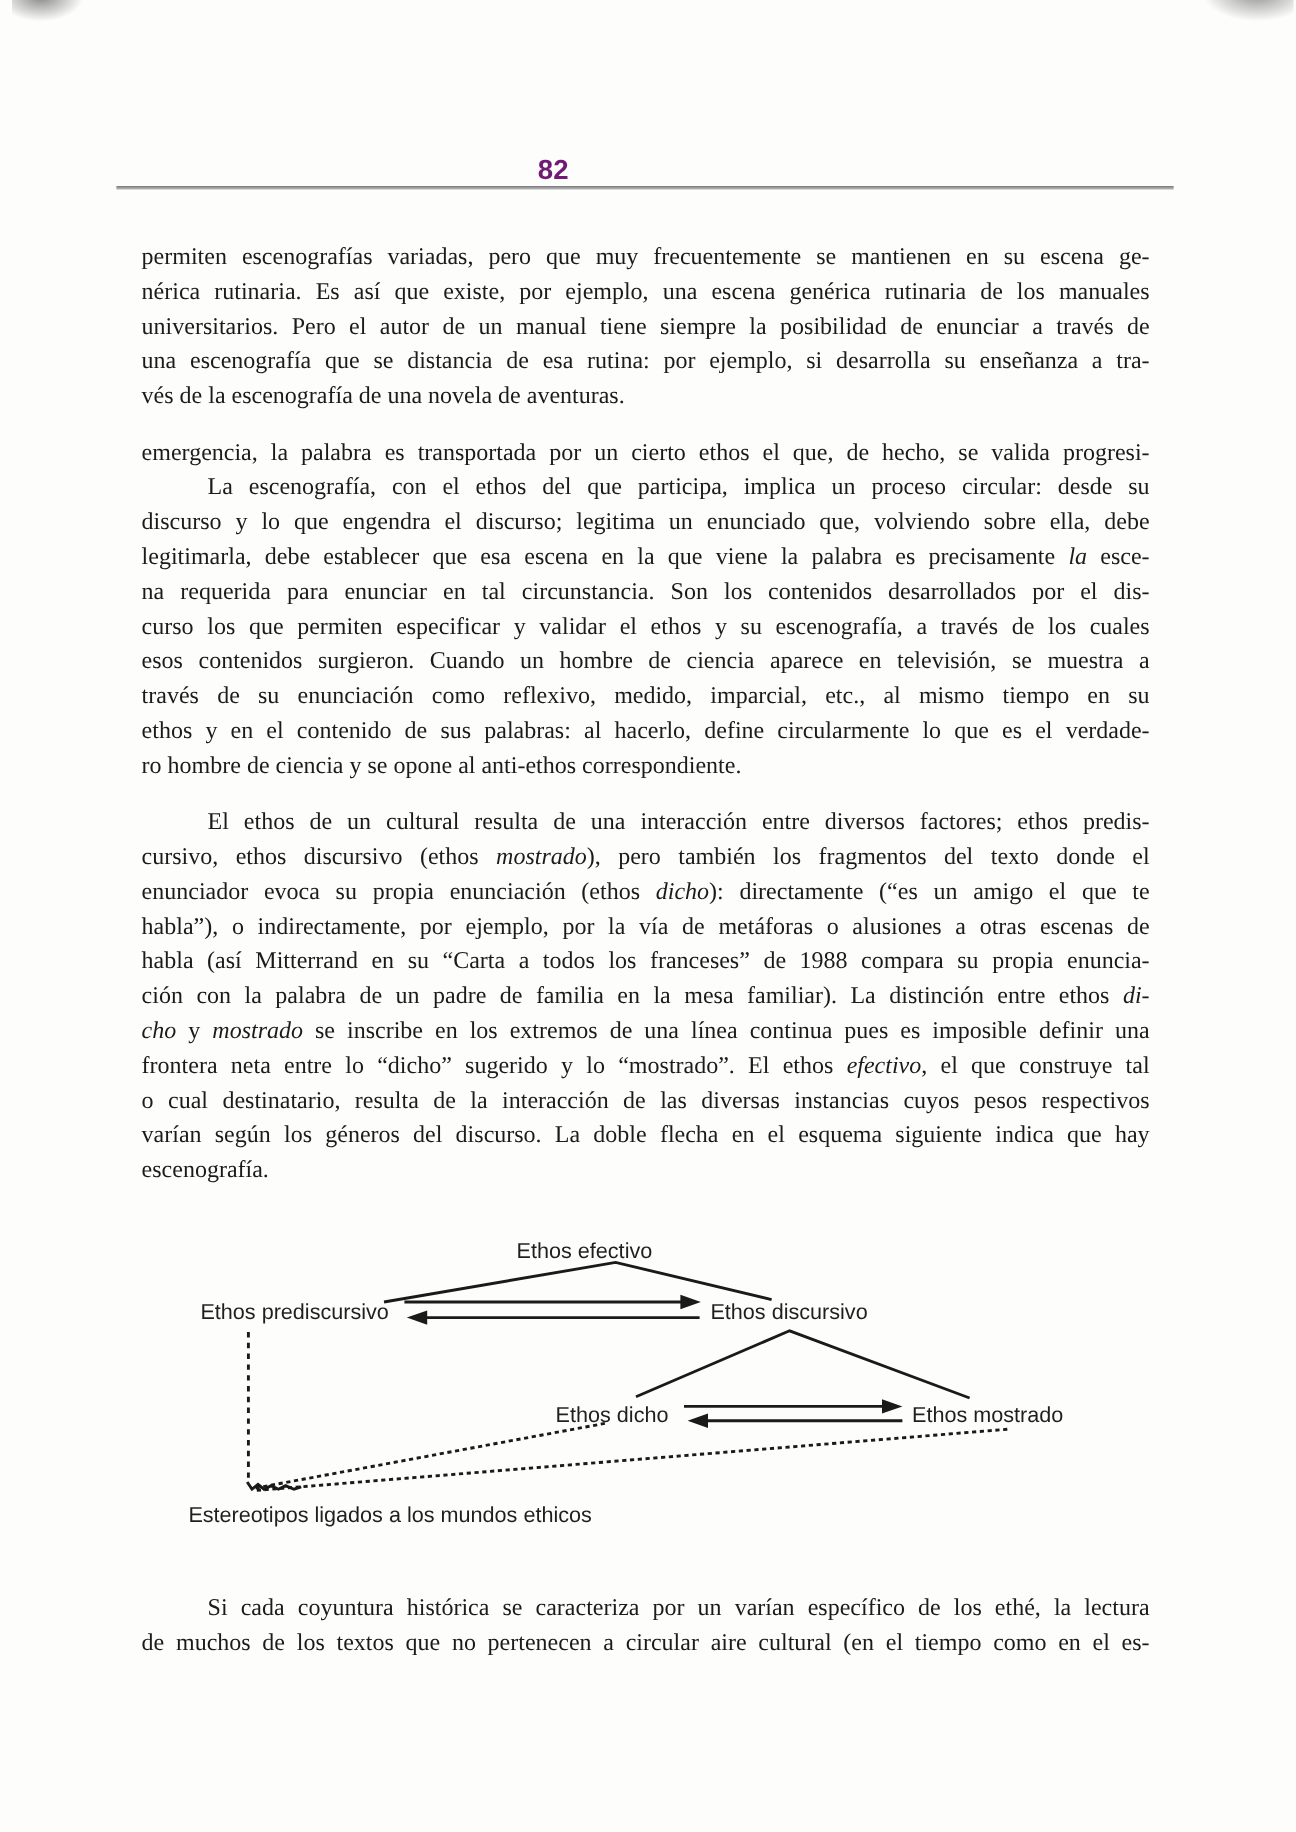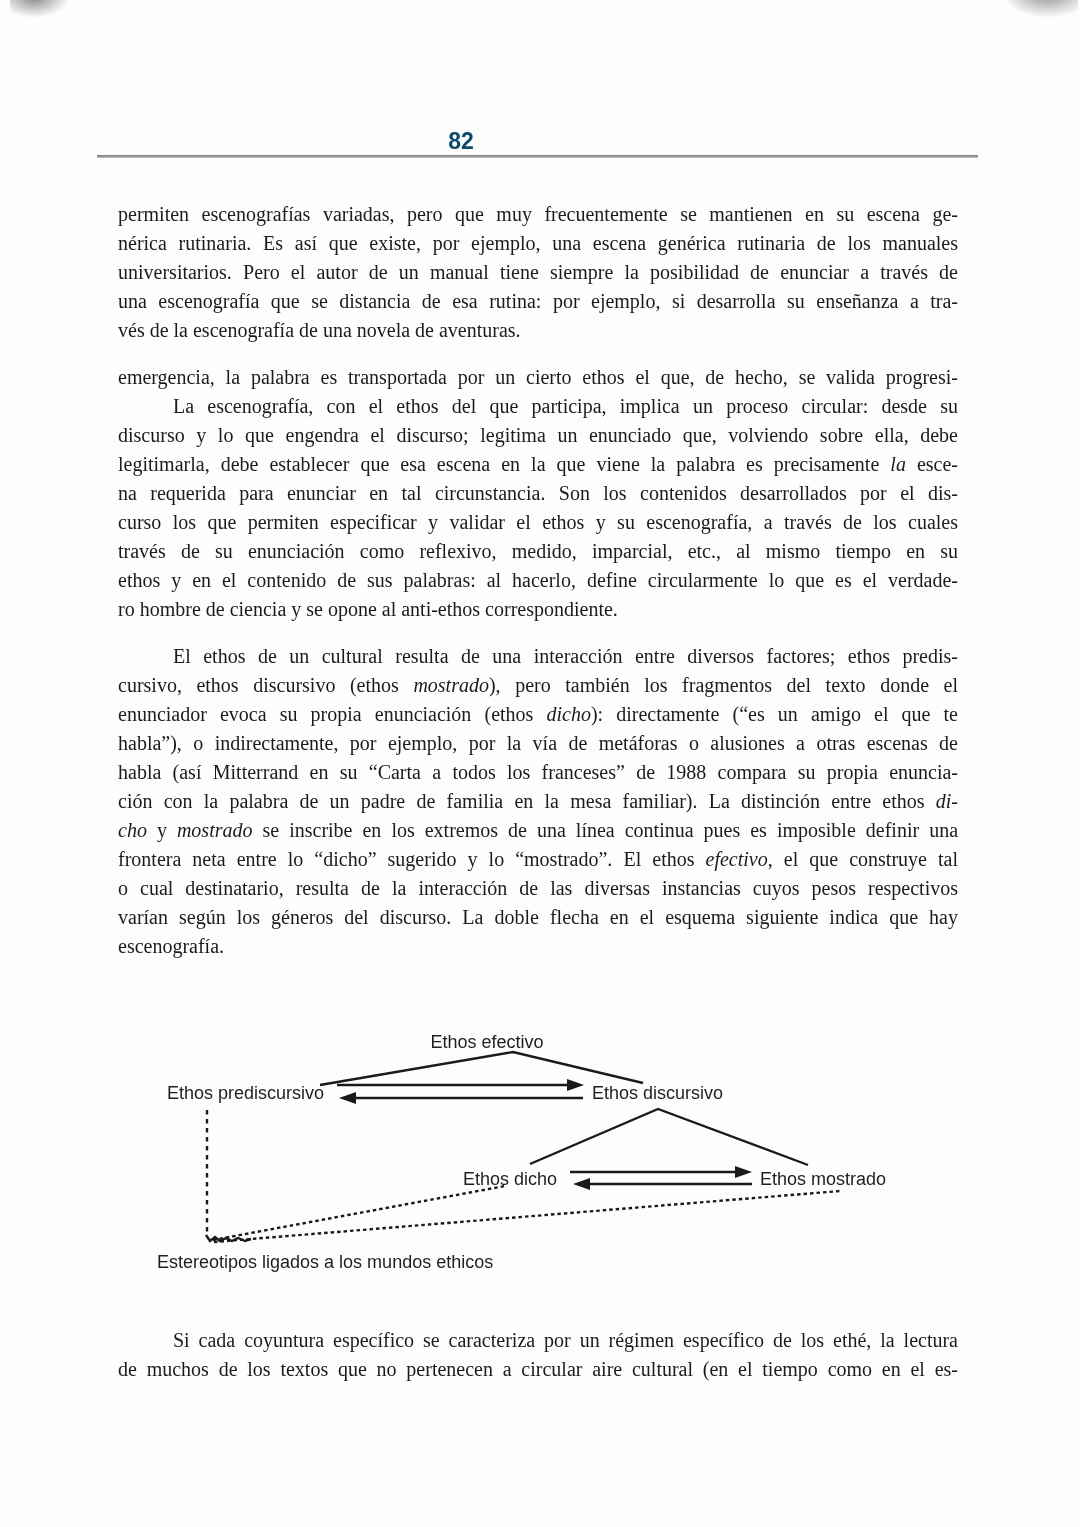--- a/index.html
+++ b/index.html
@@ -26,21 +26,21 @@
     left: 1002px; top: -10px; width: 76px; height: 28px;
     background: radial-gradient(ellipse at 60% 15%, rgba(40,40,40,.5), rgba(40,40,40,0) 70%);
   }
   .page-number {
     position: absolute;
     left: 0; top: 128px; width: 922px;
     text-align: center;
     font-family: "Liberation Sans", "DejaVu Sans", sans-serif;
     font-size: 23px; font-weight: 700;
     letter-spacing: 0px;
-    color: #0c4a6e;
+    color: #701a75;
   }
   .header-rule {
     position: absolute;
     left: 97px; top: 155px; width: 881px; height: 3px;
     background: linear-gradient(#787878, #c2c2c2);
   }
   .text-block {
     position: absolute;
     left: 100px; width: 876px;
     font-size: 20px;
@@ -93,20 +93,21 @@
         <div class="line">una escenografía que se distancia de esa rutina: por ejemplo, si desarrolla su enseñanza a tra-</div>
         <div class="line last">vés de la escenografía de una novela de aventuras.</div>
       </div>
       <div class="paragraph">
         <div class="line">emergencia, la palabra es transportada por un cierto ethos el que, de hecho, se valida progresi-</div>
         <div class="line indent">La escenografía, con el ethos del que participa, implica un proceso circular: desde su</div>
         <div class="line">discurso y lo que engendra el discurso; legitima un enunciado que, volviendo sobre ella, debe</div>
         <div class="line">legitimarla, debe establecer que esa escena en la que viene la palabra es precisamente <i>la</i> esce-</div>
         <div class="line">na requerida para enunciar en tal circunstancia. Son los contenidos desarrollados por el dis-</div>
         <div class="line">curso los que permiten especificar y validar el ethos y su escenografía, a través de los cuales</div>
+        <div class="line">esos contenidos surgieron. Cuando un hombre de ciencia aparece en televisión, se muestra a</div>
         <div class="line">través de su enunciación como reflexivo, medido, imparcial, etc., al mismo tiempo en su</div>
         <div class="line">ethos y en el contenido de sus palabras: al hacerlo, define circularmente lo que es el verdade-</div>
         <div class="line last">ro hombre de ciencia y se opone al anti-ethos correspondiente.</div>
       </div>
       <div class="paragraph">
         <div class="line indent">El ethos de un cultural resulta de una interacción entre diversos factores; ethos predis-</div>
         <div class="line">cursivo, ethos discursivo (ethos <i>mostrado</i>), pero también los fragmentos del texto donde el</div>
         <div class="line">enunciador evoca su propia enunciación (ethos <i>dicho</i>): directamente (“es un amigo el que te</div>
         <div class="line">habla”), o indirectamente, por ejemplo, por la vía de metáforas o alusiones a otras escenas de</div>
         <div class="line">habla (así Mitterrand en su “Carta a todos los franceses” de 1988 compara su propia enuncia-</div>
@@ -143,18 +144,18 @@
     <text x="387" y="33" text-anchor="middle">Ethos efectivo</text>
     <text x="67" y="84">Ethos prediscursivo</text>
     <text x="492" y="84">Ethos discursivo</text>
     <text x="363" y="170">Ethos dicho</text>
     <text x="660" y="170">Ethos mostrado</text>
     <text x="57" y="253">Estereotipos ligados a los mundos ethicos</text>
   </svg>
 
   <div class="text-block" id="closing-text">
       <div class="paragraph">
-        <div class="line indent">Si cada coyuntura específico se caracteriza por un régimen específico de los ethé, la lectura</div>
+        <div class="line indent">Si cada coyuntura histórica se caracteriza por un varían específico de los ethé, la lectura</div>
         <div class="line">de muchos de los textos que no pertenecen a circular aire cultural (en el tiempo como en el es-</div>
       </div>
     </div>
 
 </div>
 
 </body></html>

